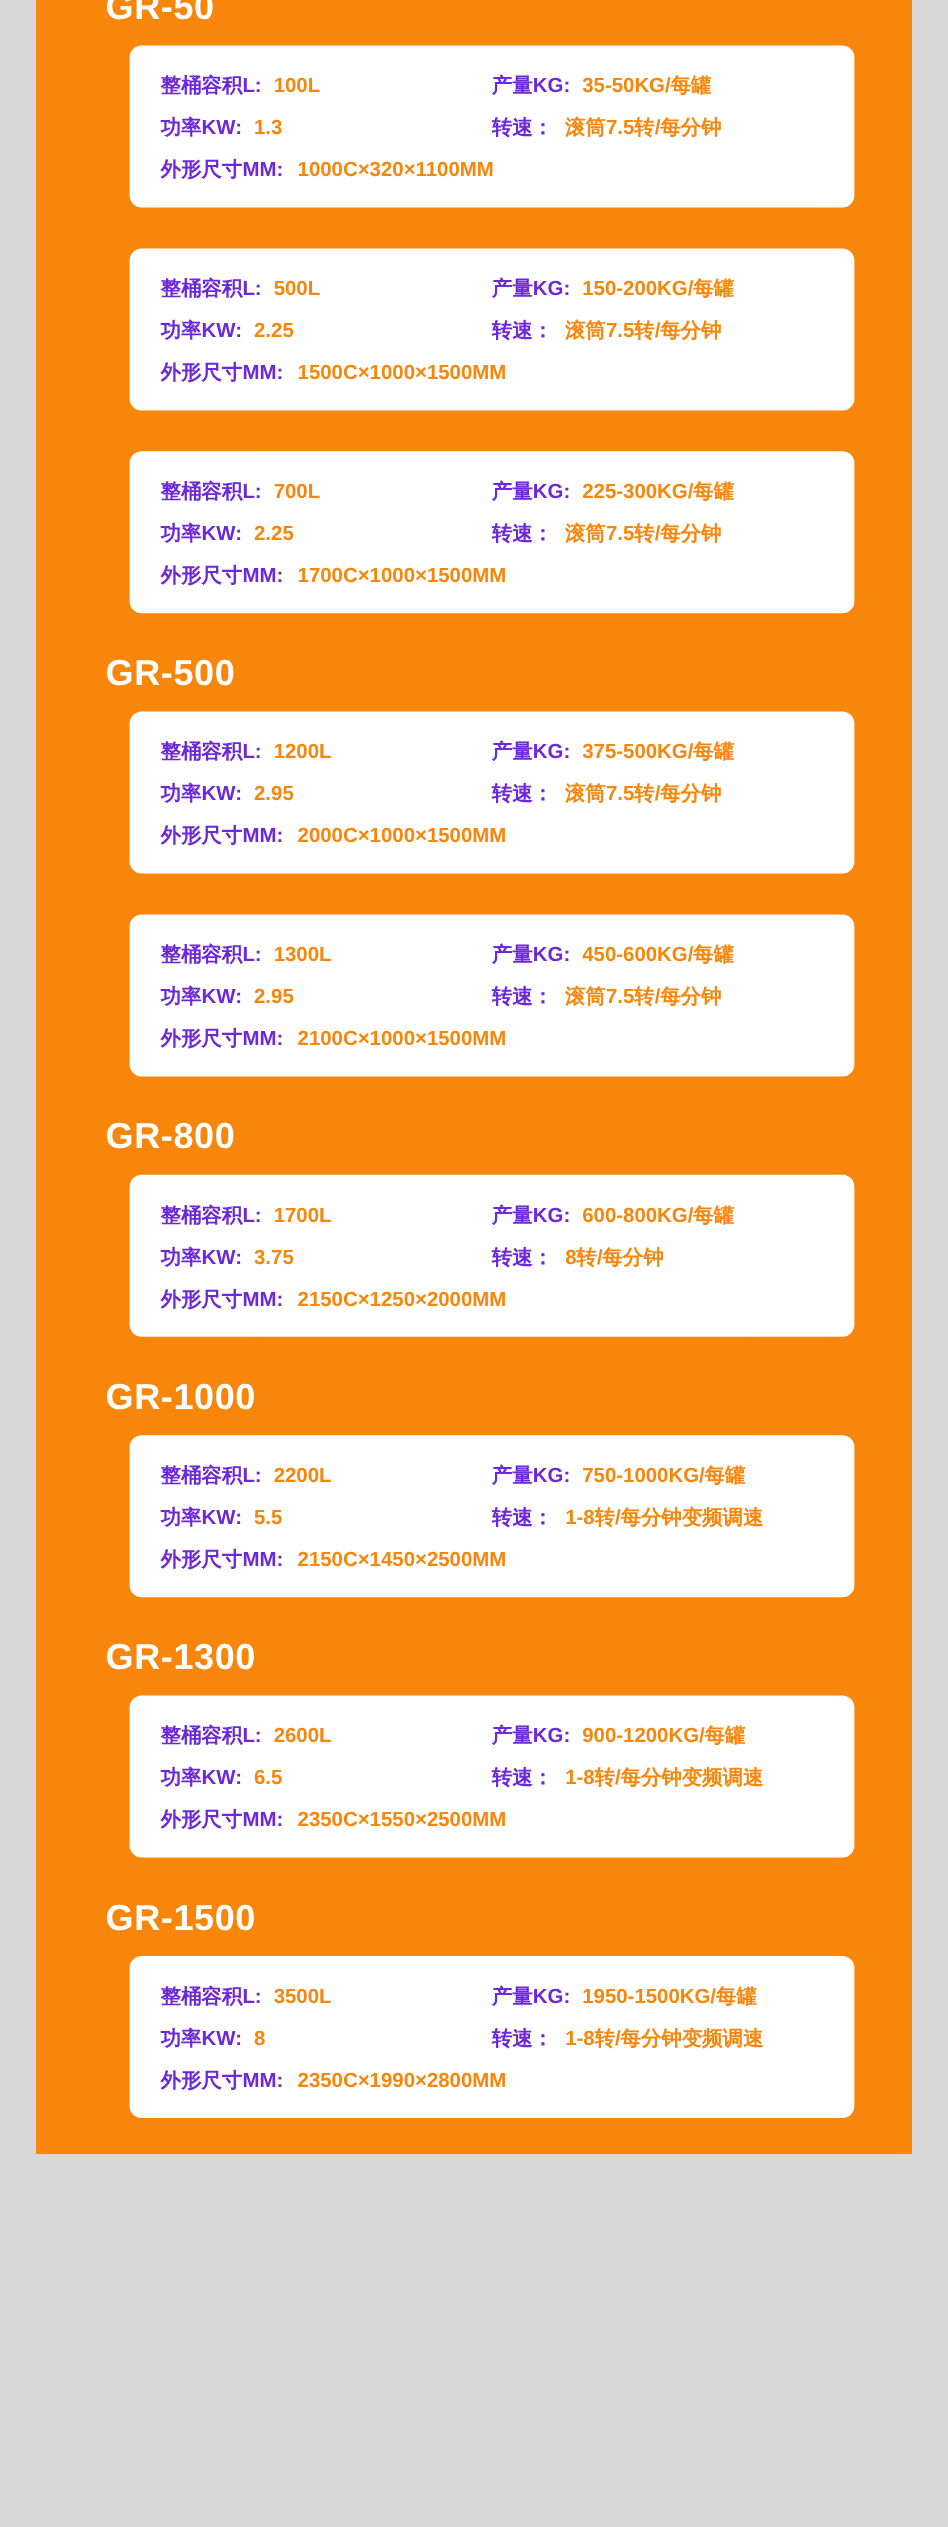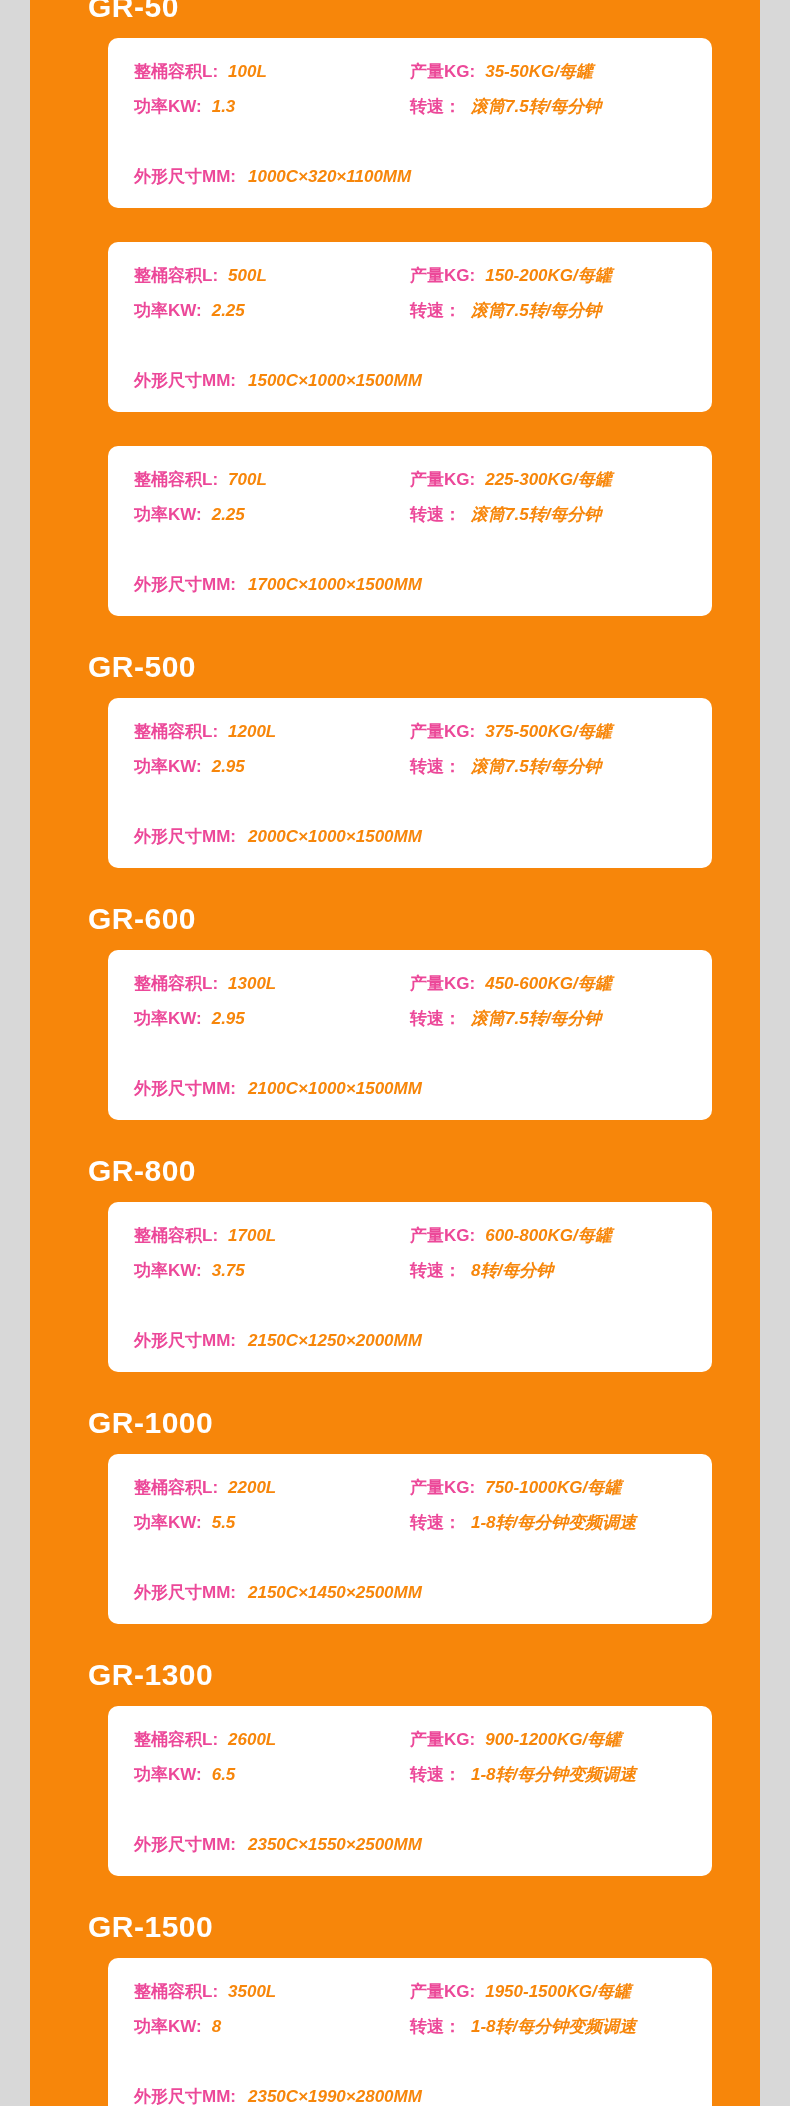--- a/index.html
+++ b/index.html
@@ -62,35 +62,33 @@
   }
   .col-right {
     width: 50%;
     display: flex;
     align-items: flex-start;
   }
   .col-full {
     width: 100%;
     display: flex;
     align-items: baseline;
-    margin-top: 35px;
   }
   .lbl {
-    color: #ec4899;
+    color: #6d28d9;
     font-size: 17px;
     font-weight: bold;
     white-space: nowrap;
   }
   .val {
     color: #f7860a;
     font-size: 17px;
     font-weight: bold;
     white-space: nowrap;
     margin-left: 10px;
-    font-style: italic;
   }
   .val.dim {
     margin-left: 12px;
   }
   .gap-top {
     height: 34px;
   }
 </style>
 </head>
 <body>
@@ -217,21 +215,20 @@
       <div class="spec-row">
         <div class="col-full">
           <span class="lbl">外形尺寸MM:</span>
           <span class="val dim">2000C×1000×1500MM</span>
         </div>
       </div>
     </div>
   </div>
 <div class="gap-top"></div>
   <div class="model-block">
-    <div class="model-title">GR-600</div>
     <div class="spec-card">
       <div class="spec-row">
         <div class="col-left">
           <span class="lbl">整桶容积L:</span>
           <span class="val">1300L</span>
         </div>
         <div class="col-right">
           <span class="lbl">产量KG:</span>
           <span class="val">450-600KG/每罐</span>
         </div>

